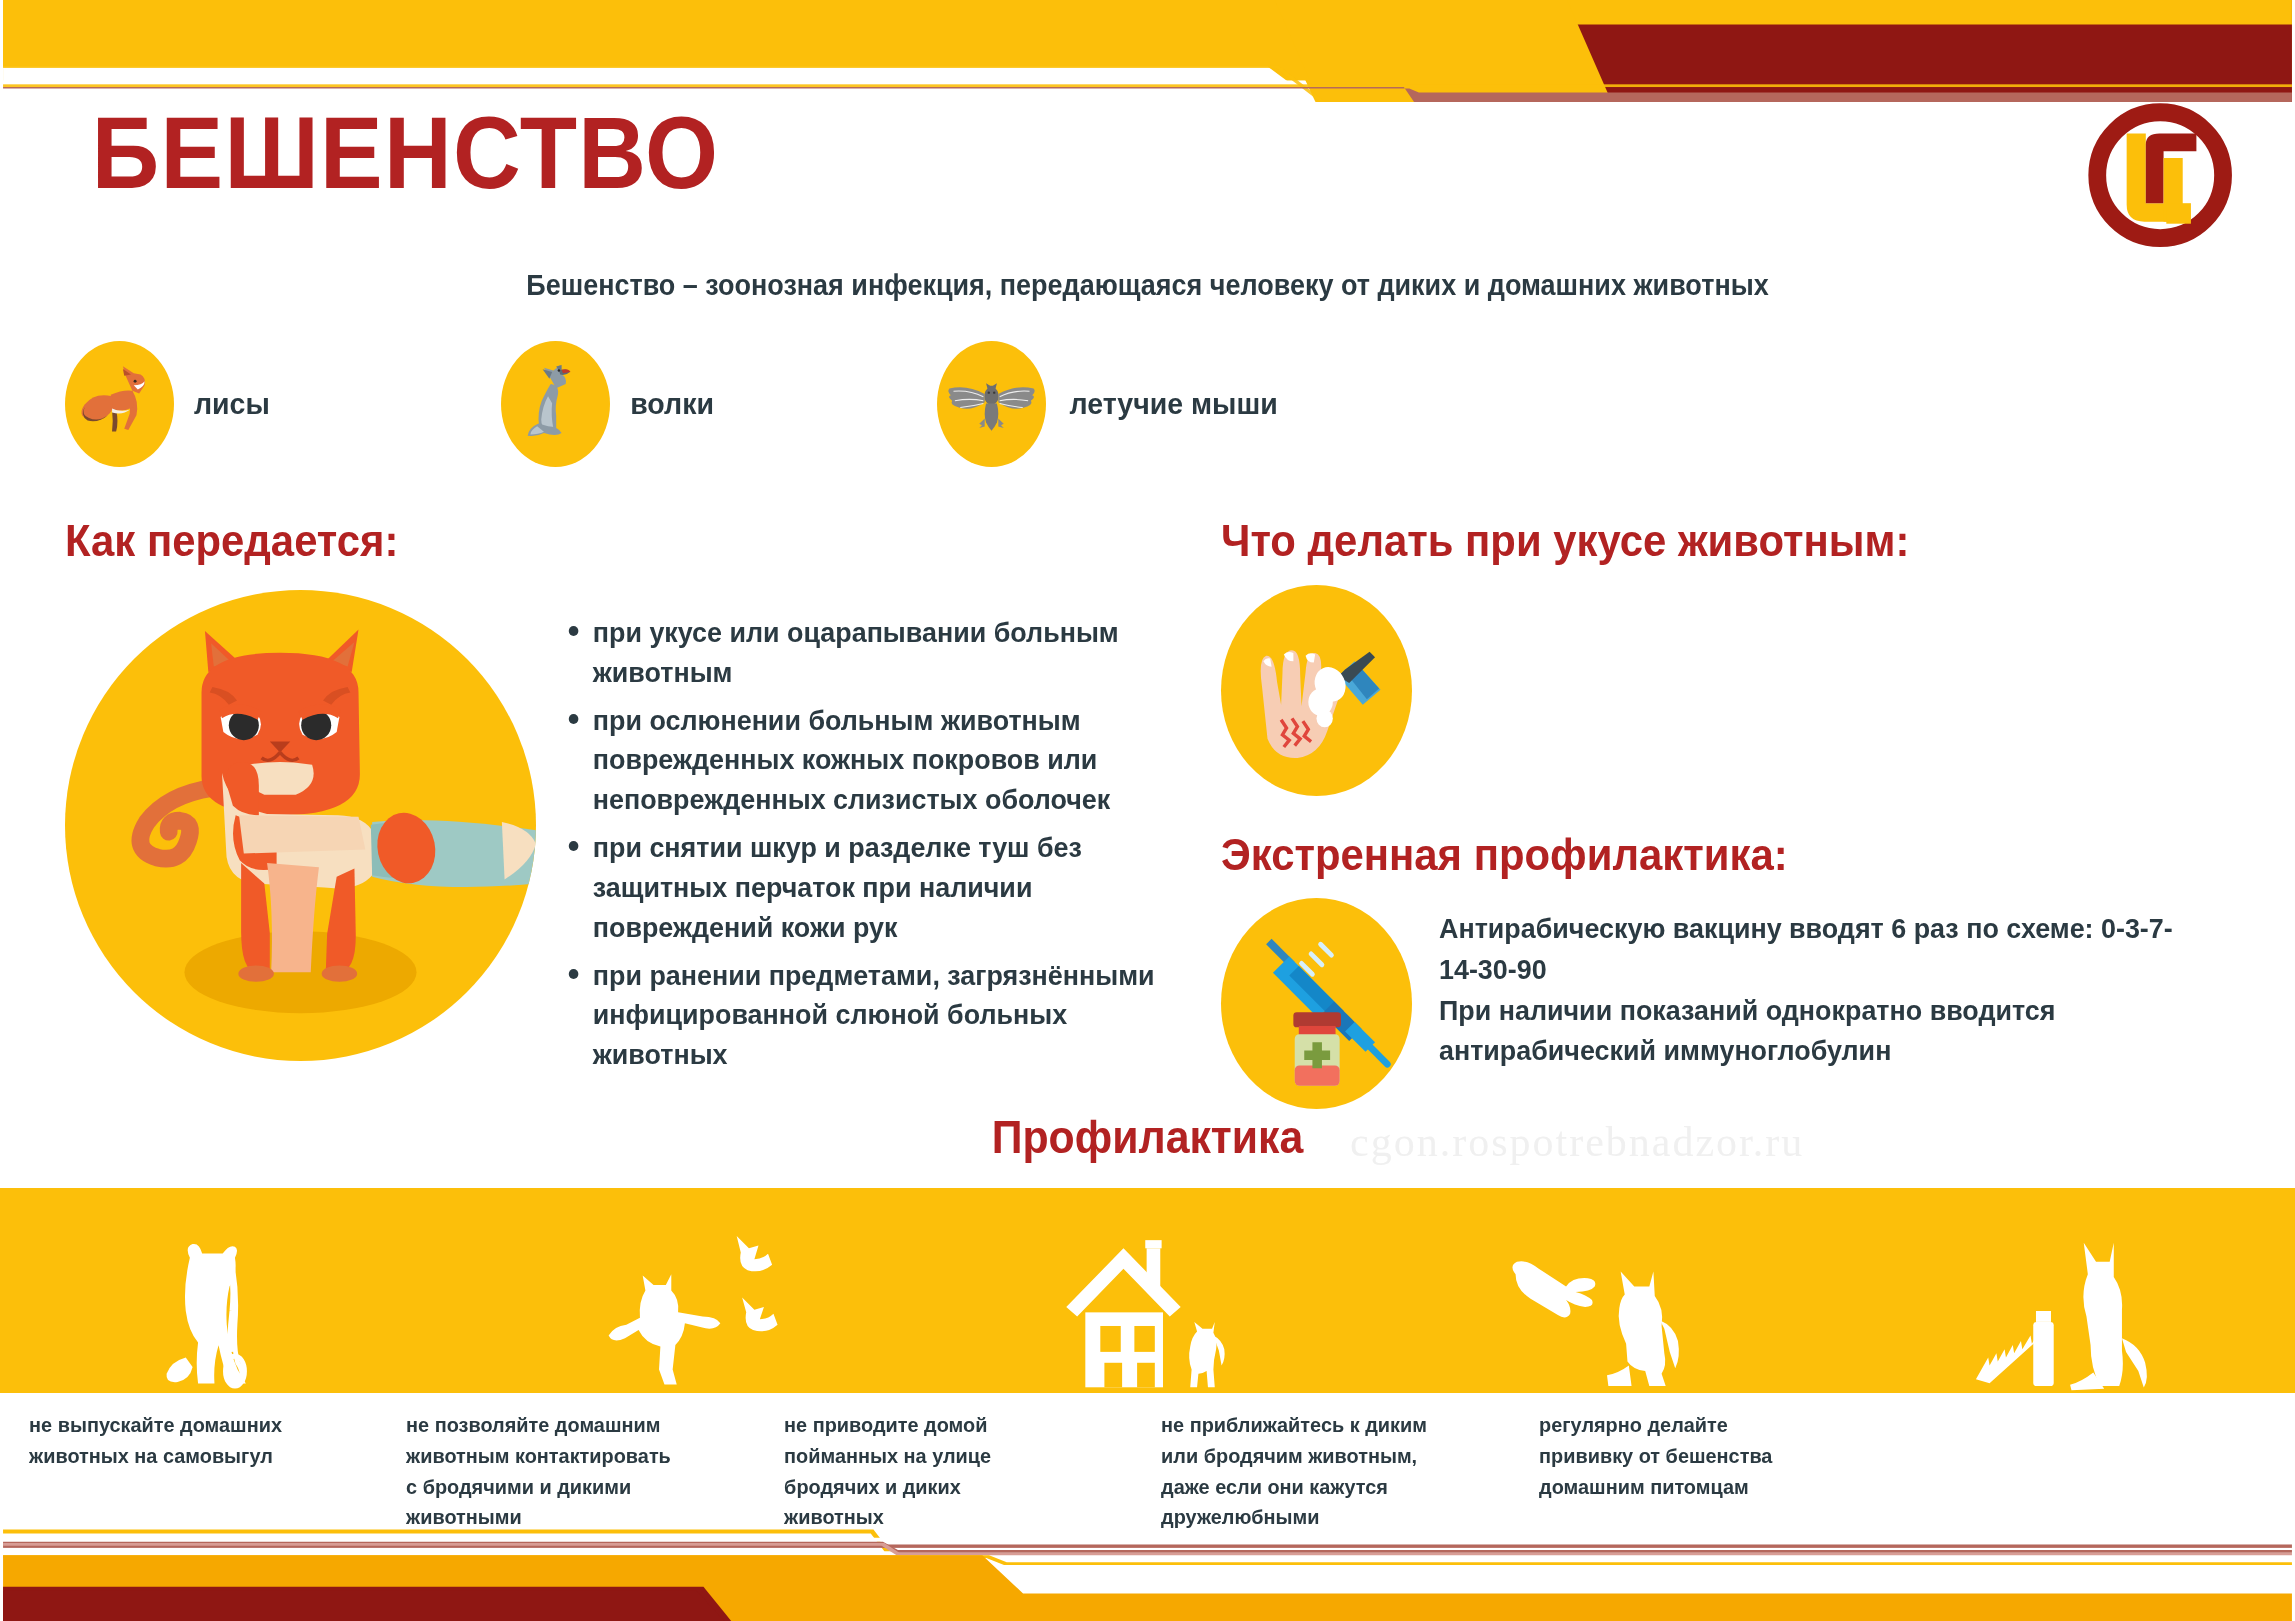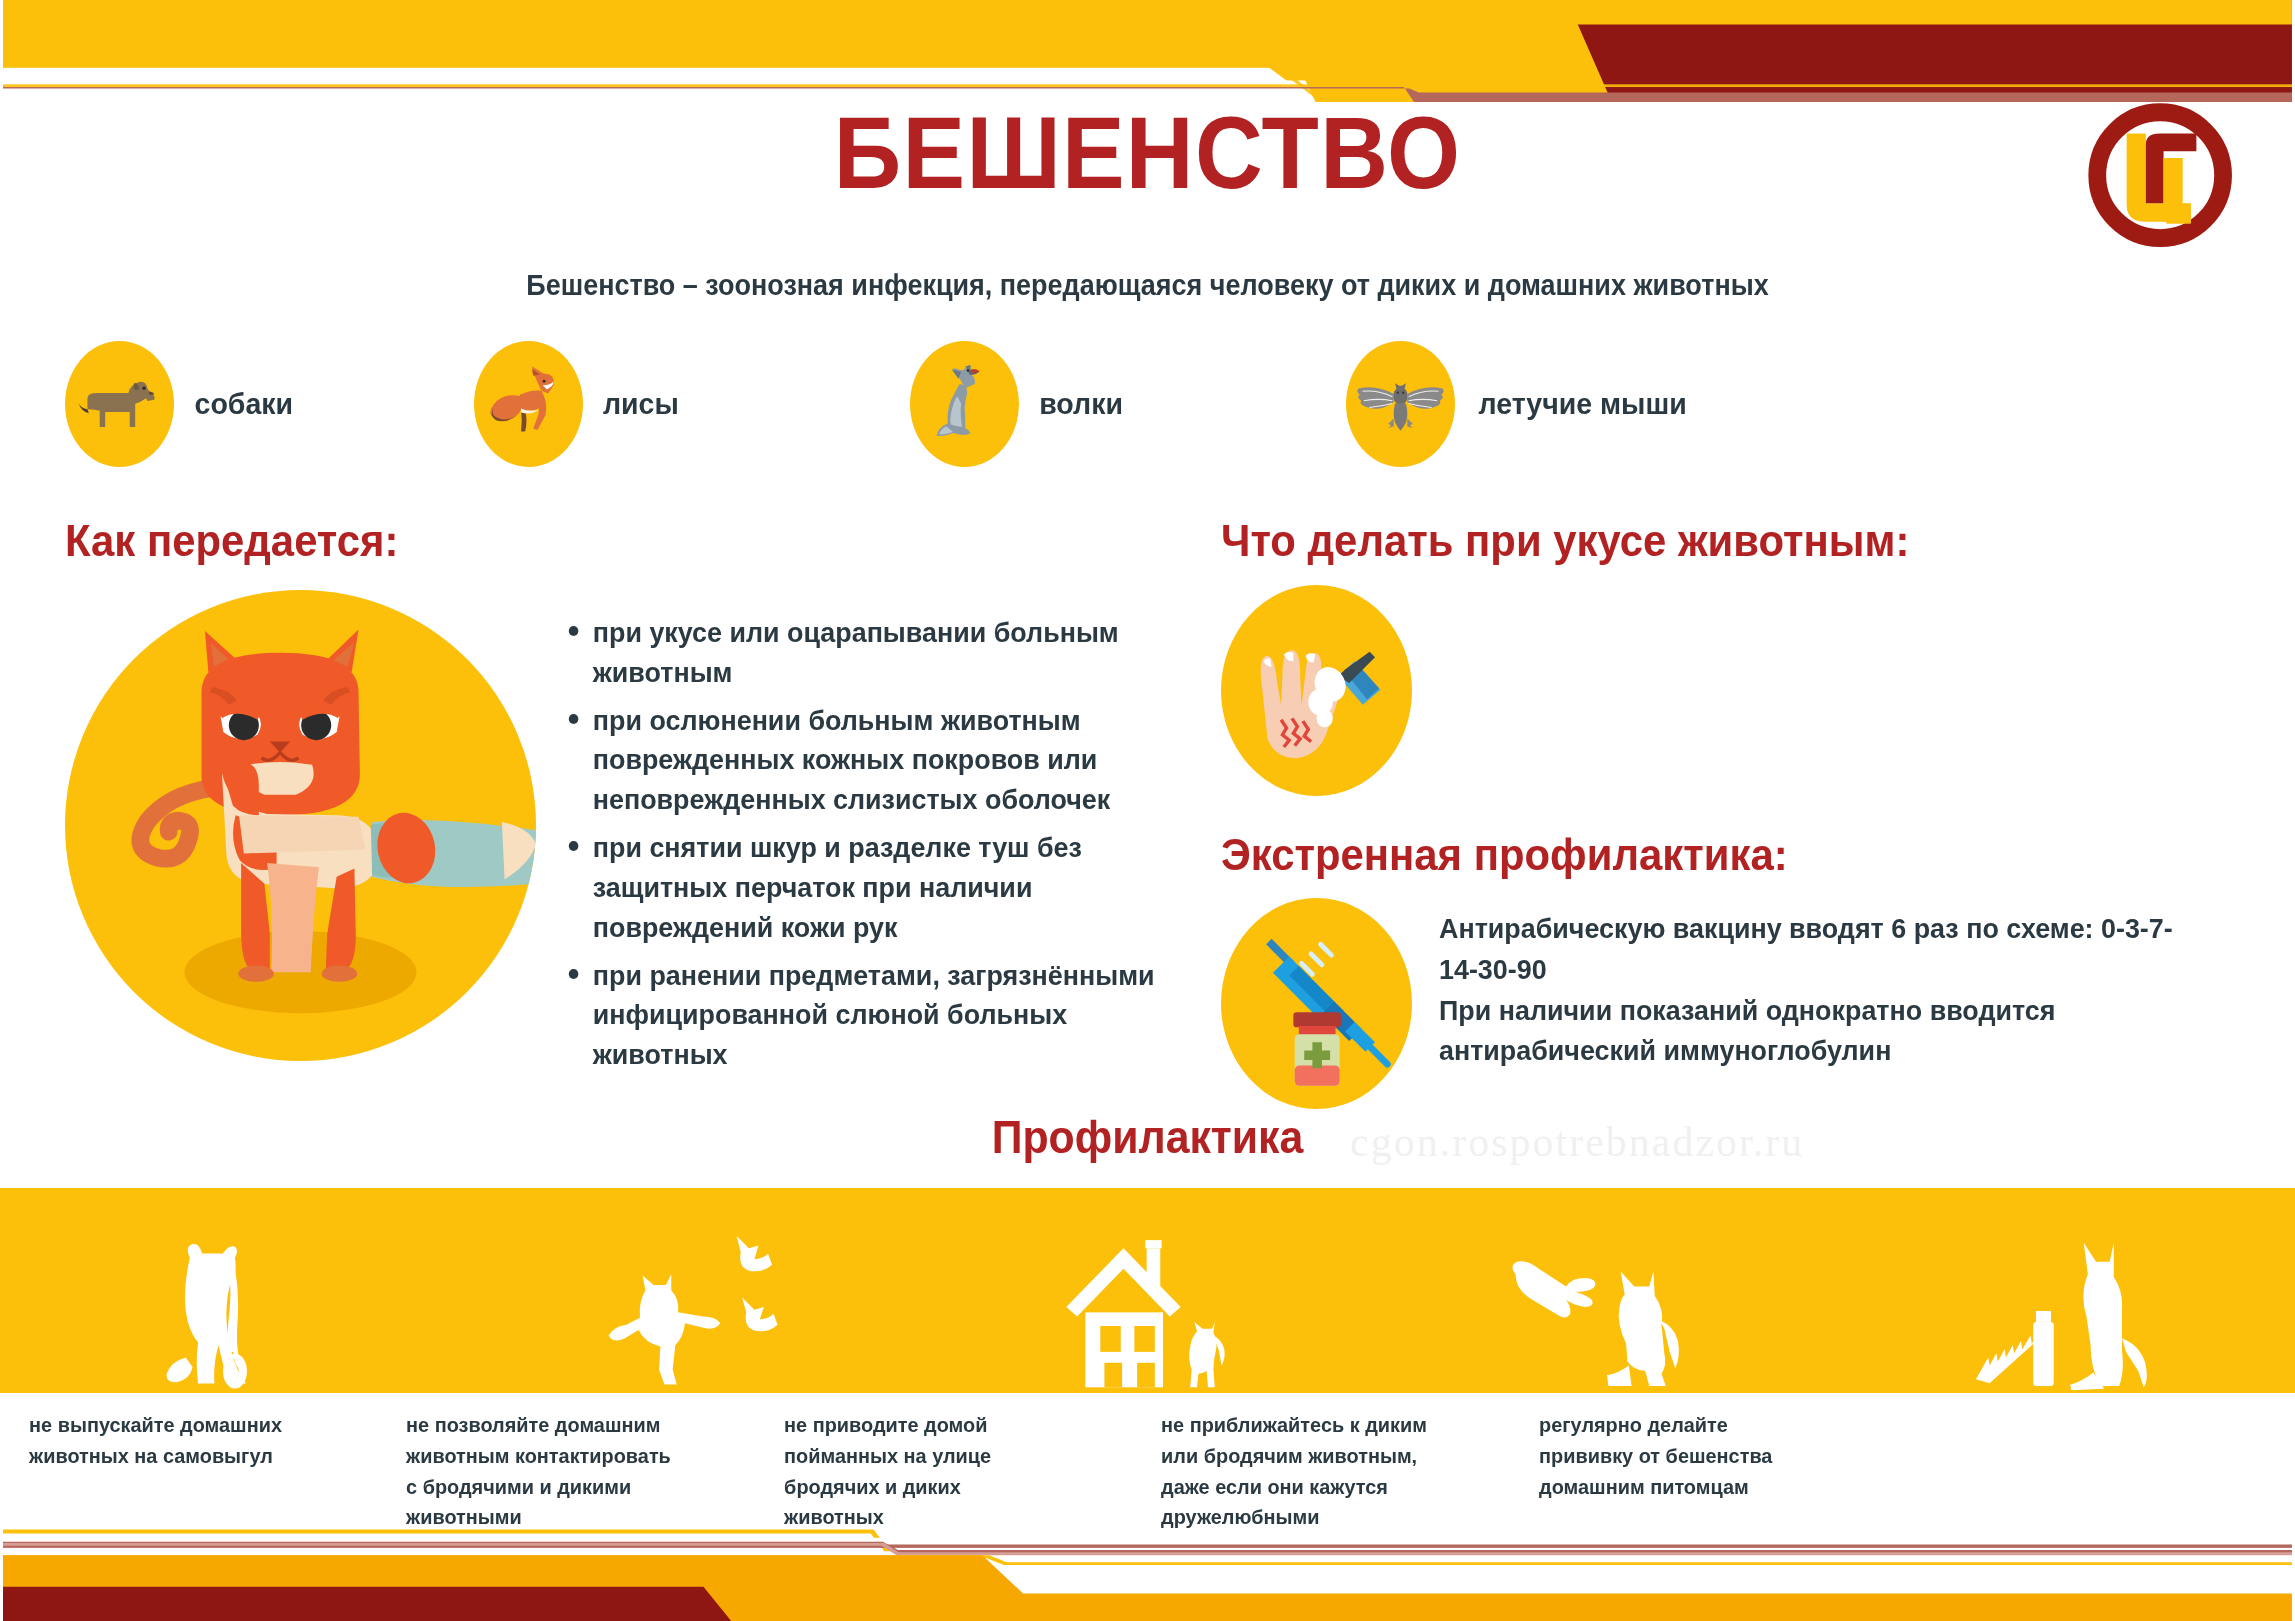--- a/index.html
+++ b/index.html
@@ -9,21 +9,21 @@
     background:#ffffff;
     position:relative;
     overflow:hidden;
   }
 
   
   .banner { position:absolute; left:0; width:2295px; overflow:hidden; }
   .banner-top { top:0; height:102px; }
   .banner-bottom { bottom:0; height:102px; }
 
-  .page-title-wrap { position:absolute; top:102px; left:0; width:2295px; text-align:center; }
+  .page-title-wrap { position:absolute; top:102px; left:0; width:2295px; text-align:left; }
 
   .page-title {
     font-size:102px;
     font-weight:bold;
     color:#b22222;
     letter-spacing:1.4px;
     line-height:1;
     font-stretch:condensed;
     transform:scaleX(0.92);
   }
@@ -173,32 +173,20 @@
     <circle cx="107" cy="107" r="92" fill="none" stroke="#9e1b14" stroke-width="26"></circle>
     <path d="M58 46 L58 150 Q58 175 84 175 L130 175 L130 148 L86 148 L86 46 Z" fill="#fcbf0a"></path>
     <path d="M86 62 Q86 46 106 46 L160 46 L160 72 L112 72 L112 148 L86 148 Z" fill="#9e1b14"></path>
     <path d="M112 82 L140 82 L140 175 L112 175 Z" fill="#fcbf0a"></path>
     <path d="M116 148 L152 148 L152 178 L116 178 Z" fill="#fcbf0a"></path>
   </svg>
 </div>
 
 <div class="animals">
 
-  <div class="animal" style="width:409px;">
-    <div class="animal-badge">
-      <svg width="89" height="75" viewBox="0 0 130 110">
-        <path d="M18 62 L18 46 Q18 38 32 38 L78 38 Q82 24 94 22 Q104 20 106 32 L112 40 Q118 42 116 48 L106 50 L104 46 Q96 52 88 54 L88 88 L80 88 L80 66 L44 66 L44 88 L36 88 L36 64 Q24 62 18 62 Z" fill="#8a7250"></path>
-        <path d="M18 62 Q8 60 4 52 Q10 66 20 68 Z" fill="#4a4137"></path>
-        <circle cx="101" cy="31" r="2.4" fill="#2b2b2b"></circle>
-        <path d="M108 36 Q114 36 116 40 Q112 42 108 40 Z" fill="#5e4e38"></path>
-        <path d="M86 24 Q92 22 94 32 Q90 36 86 32 Z" fill="#6e5a40"></path>
-      </svg>
-    </div>
-    <div class="animal-label">собаки</div>
-  </div>
 
 
   <div class="animal" style="width:436px;">
     <div class="animal-badge">
       <svg width="89" height="78" viewBox="0 0 130 115">
         <path d="M74 16 L70 2 L86 12 L96 14 Q104 18 102 30 L94 42 L84 38 Z" fill="#e2703a"></path>
         <path d="M72 16 L70 6 L82 14 Z" fill="#b9512a"></path>
         <path d="M86 30 Q98 30 102 24 Q102 32 92 36 Z" fill="#ffffff"></path>
         <circle cx="88" cy="24" r="2.2" fill="#3a2a20"></circle>
         <path d="M84 38 Q94 54 90 74 L78 96 L72 94 L80 72 Q82 58 76 48 Z" fill="#e2703a"></path>

